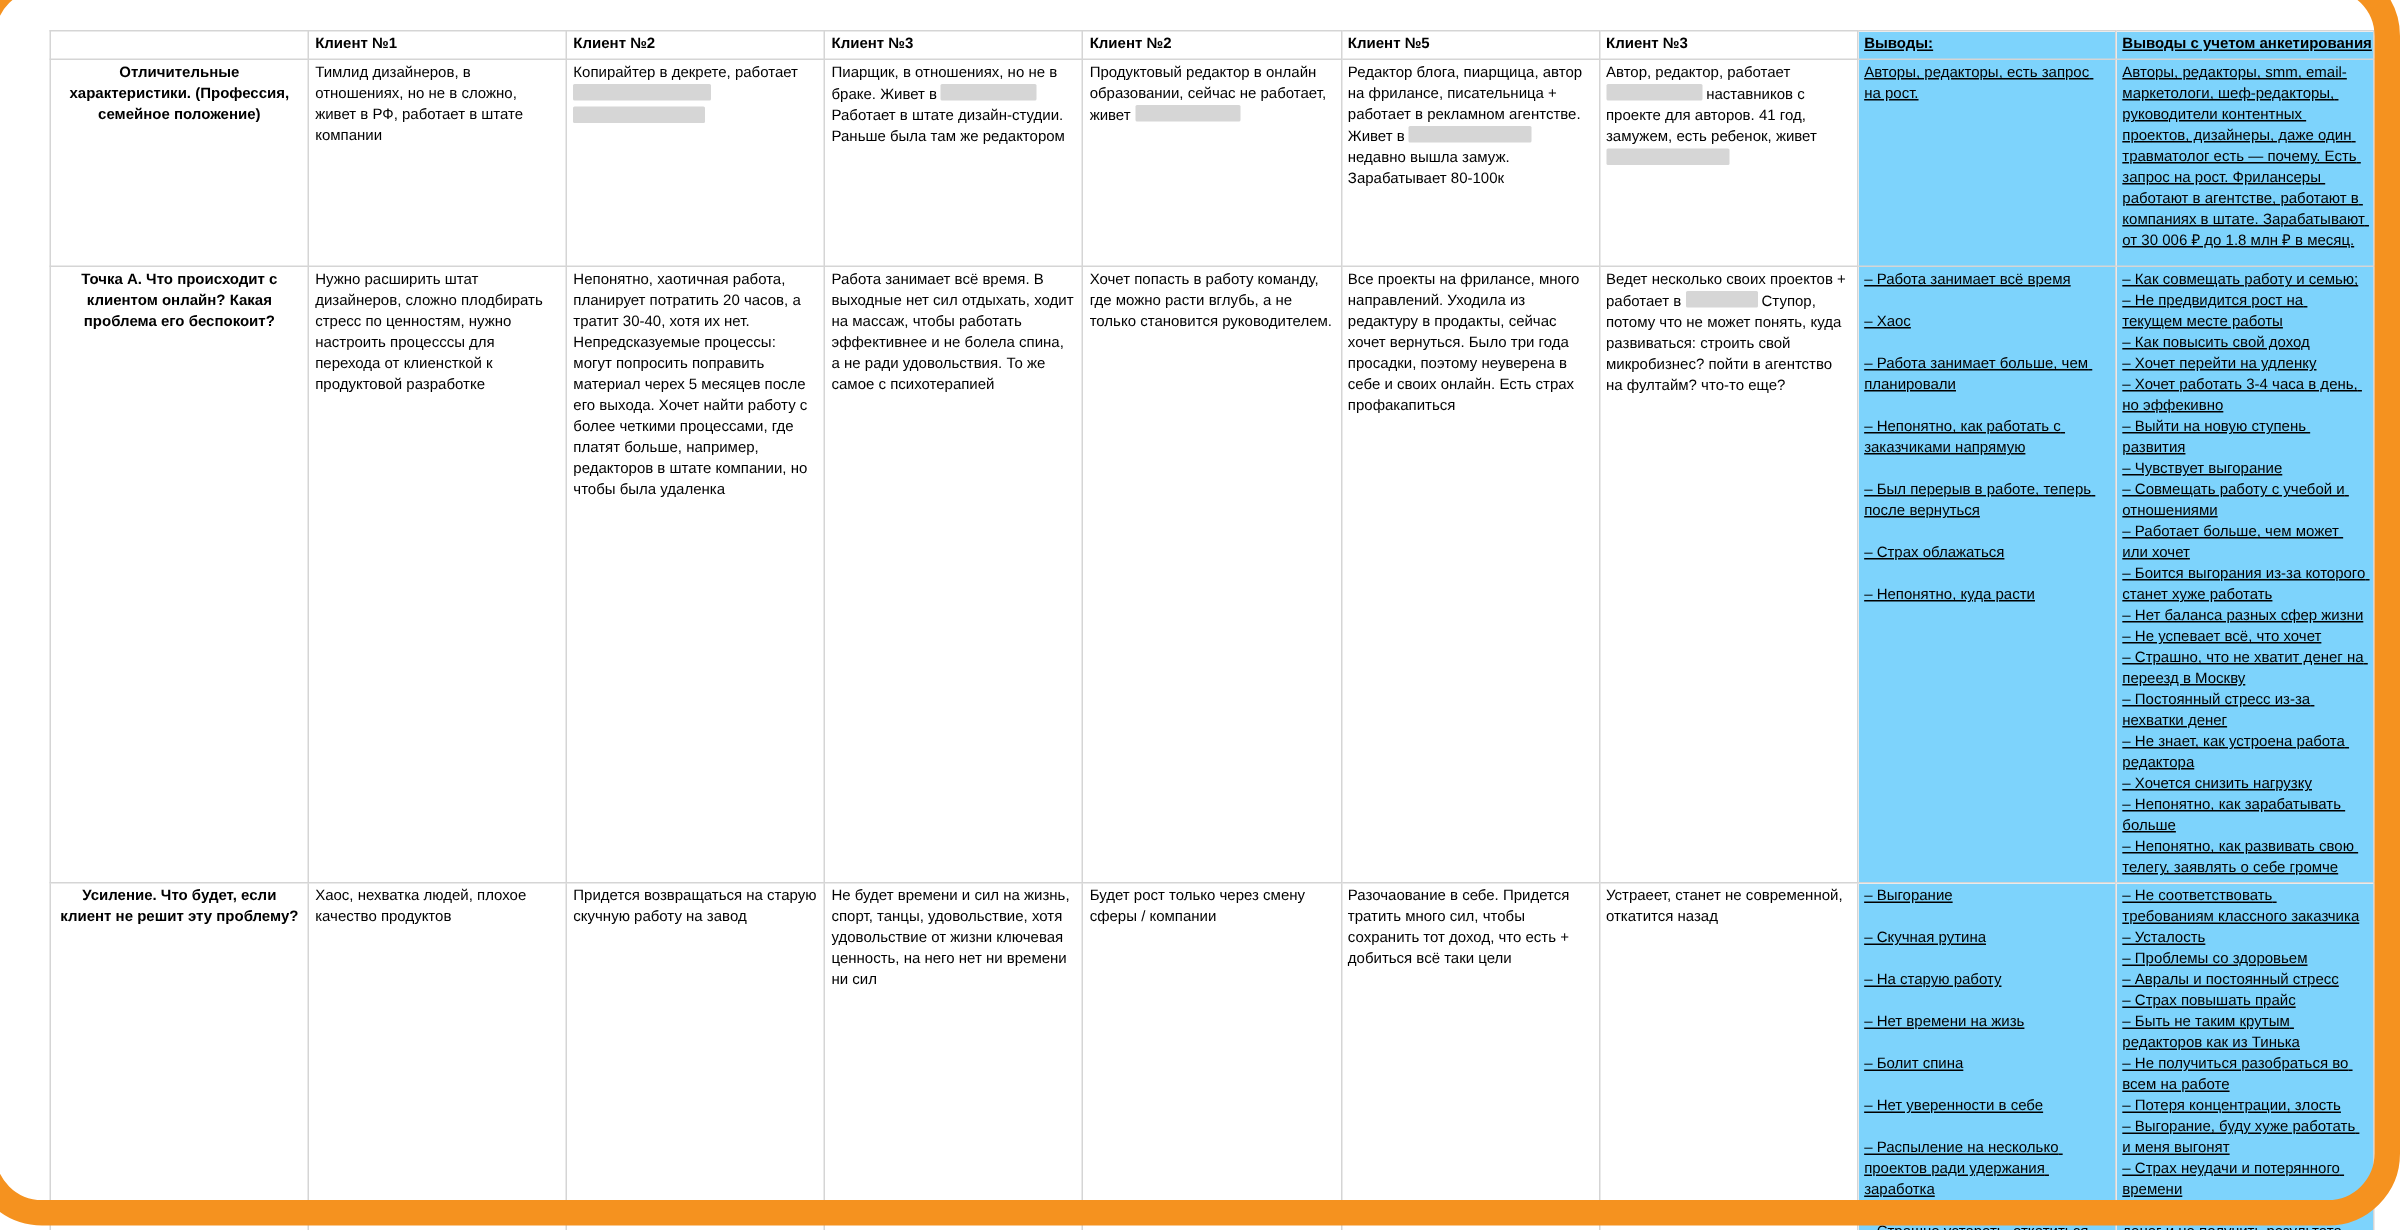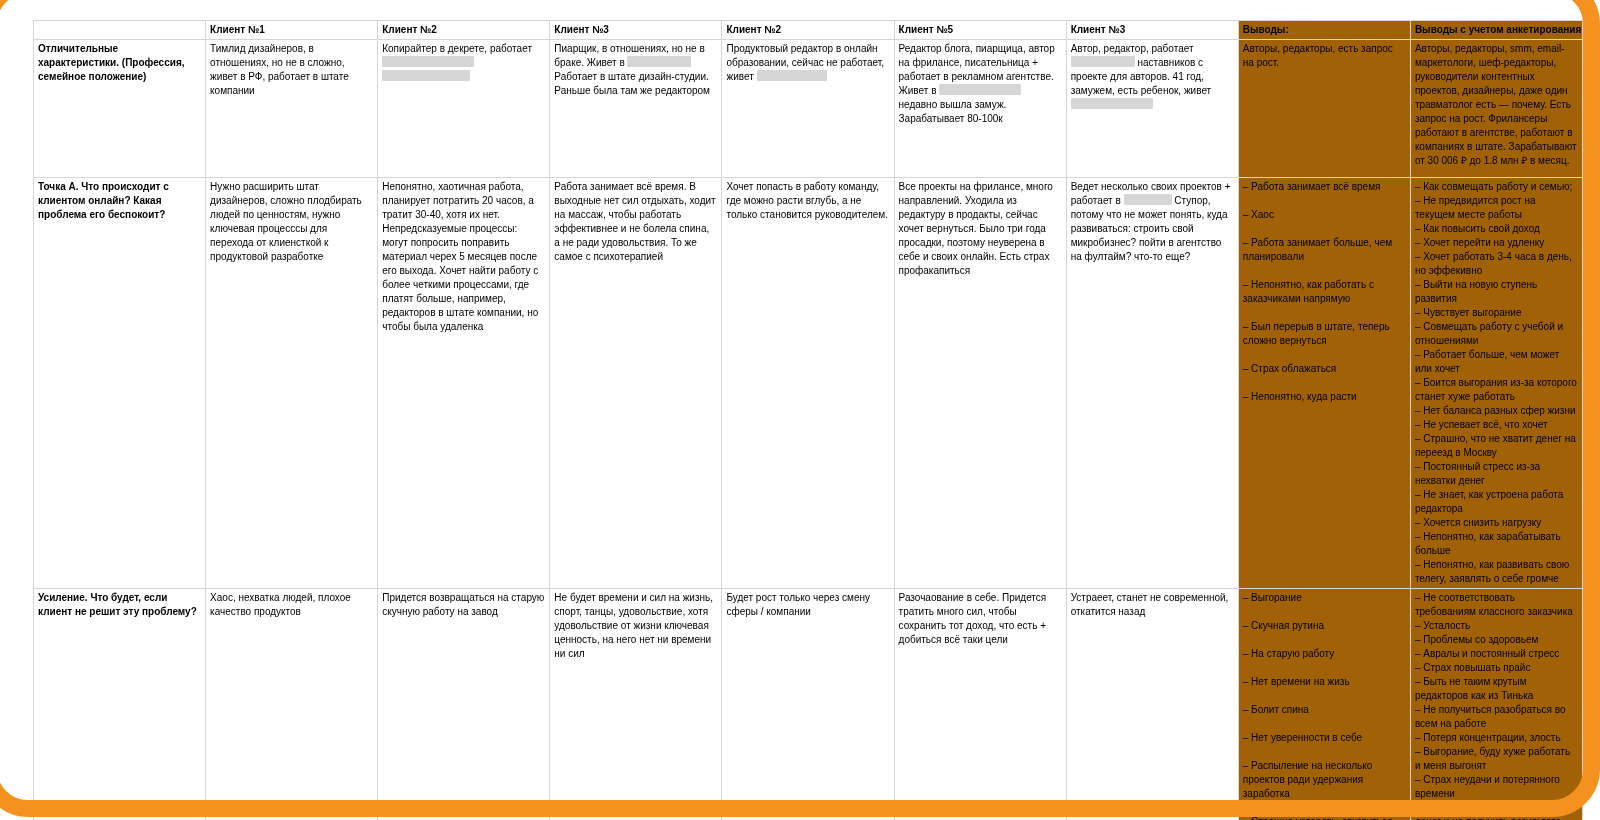--- a/index.html
+++ b/index.html
@@ -10,22 +10,22 @@
   table.matrix{
     position:absolute;left:33px;top:20px;width:1550px;
     border-collapse:collapse;table-layout:fixed;
   }
   .matrix th,.matrix td{
     border:1px solid #d5d5d5;vertical-align:top;text-align:left;
     padding:2px 4px;font-size:10px;line-height:14px;
     white-space:pre-wrap;word-wrap:break-word;overflow:hidden;
   }
   .matrix th{font-weight:bold;white-space:nowrap;}
-  .matrix td.rowlabel{font-weight:bold;}
-  .matrix .green{background:#a16207;}
+  .matrix td.rowlabel{font-weight:bold;text-align:center;}
+  .matrix .green{background:#7dd3fc;text-decoration:underline;}
   tr.r0{height:18px;}
   tr.r1{height:138px;}
   tr.r2{height:345px;}
   tr.r3{height:280px;}
   .redact{
     display:inline-block;height:11px;background:#d6d6d6;
     border-radius:1px;vertical-align:baseline;margin-bottom:-1px;
   }
   .frame{
     position:absolute;left:-20px;top:-24px;width:1620px;height:841px;
@@ -58,35 +58,35 @@
 <span class="redact" style="width: 88px;"></span></td>
         <td>Пиарщик, в отношениях, но не в браке. Живет в <span class="redact" style="width: 64px;"></span> Работает в штате дизайн-студии. Раньше была там же редактором</td>
         <td>Продуктовый редактор в онлайн образовании, сейчас не работает, живет <span class="redact" style="width: 70px;"></span></td>
         <td>Редактор блога, пиарщица, автор на фрилансе, писательница + работает в рекламном агентстве. Живет в <span class="redact" style="width: 82px;"></span> недавно вышла замуж. Зарабатывает 80-100к</td>
         <td>Автор, редактор, работает <span class="redact" style="width: 64px;"></span> наставников с проекте для авторов. 41 год, замужем, есть ребенок, живет <span class="redact" style="width: 82px;"></span></td>
         <td class="green">Авторы, редакторы, есть запрос на рост.</td>
         <td class="green">Авторы, редакторы, smm, email-маркетологи, шеф-редакторы, руководители контентных проектов, дизайнеры, даже один травматолог есть — почему. Есть запрос на рост. Фрилансеры работают в агентстве, работают в компаниях в штате. Зарабатывают от 30 006 ₽ до 1.8 млн ₽ в месяц.</td>
       </tr>
       <tr class="r2">
         <td class="rowlabel">Точка А. Что происходит с клиентом онлайн? Какая проблема его беспокоит?</td>
-        <td>Нужно расширить штат дизайнеров, сложно плодбирать людей по ценностям, нужно ключевая процесссы для перехода от клиенсткой к продуктовой разработке</td>
+        <td>Нужно расширить штат дизайнеров, сложно плодбирать стресс по ценностям, нужно настроить процесссы для перехода от клиенсткой к продуктовой разработке</td>
         <td>Непонятно, хаотичная работа, планирует потратить 20 часов, а тратит 30-40, хотя их нет. Непредсказуемые процессы: могут попросить поправить материал черех 5 месяцев после его выхода. Хочет найти работу с более четкими процессами, где платят больше, например, редакторов в штате компании, но чтобы была удаленка</td>
         <td>Работа занимает всё время. В выходные нет сил отдыхать, ходит на массаж, чтобы работать эффективнее и не болела спина, а не ради удовольствия. То же самое с психотерапией</td>
         <td>Хочет попасть в работу команду, где можно расти вглубь, а не только становится руководителем.</td>
         <td>Все проекты на фрилансе, много направлений. Уходила из редактуру в продакты, сейчас хочет вернуться. Было три года просадки, поэтому неуверена в себе и своих онлайн. Есть страх профакапиться</td>
         <td>Ведет несколько своих проектов + работает в <span class="redact" style="width: 48px;"></span> Ступор, потому что не может понять, куда развиваться: строить свой микробизнес? пойти в агентство на фултайм? что-то еще?</td>
         <td class="green">– Работа занимает всё время
 
 – Хаос
 
 – Работа занимает больше, чем планировали
 
 – Непонятно, как работать с заказчиками напрямую
 
-– Был перерыв в штате, теперь сложно вернуться
+– Был перерыв в работе, теперь после вернуться
 
 – Страх облажаться
 
 – Непонятно, куда расти</td>
         <td class="green">– Как совмещать работу и семью;
 – Не предвидится рост на текущем месте работы
 – Как повысить свой доход
 – Хочет перейти на удленку
 – Хочет работать 3-4 часа в день, но эффекивно
 – Выйти на новую ступень развития

